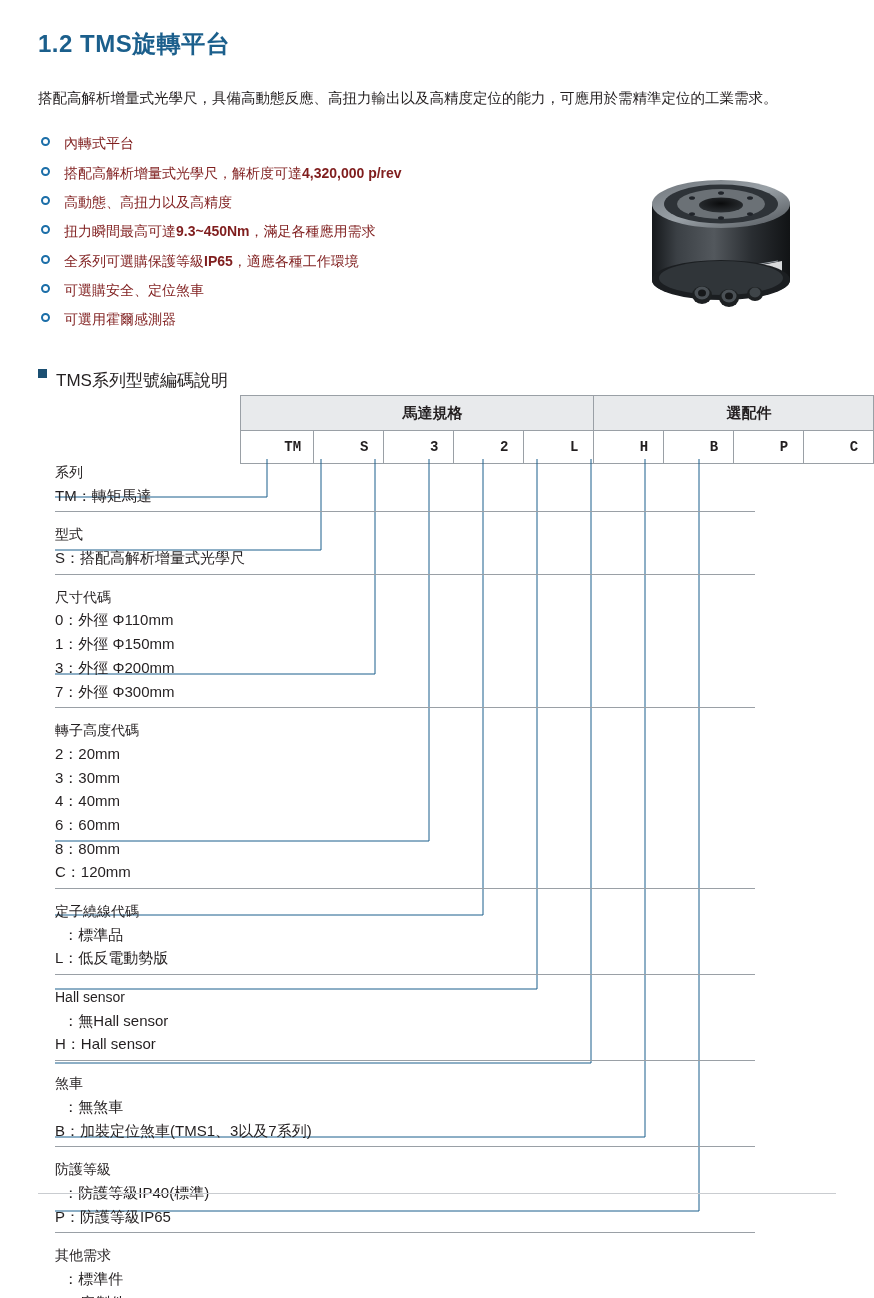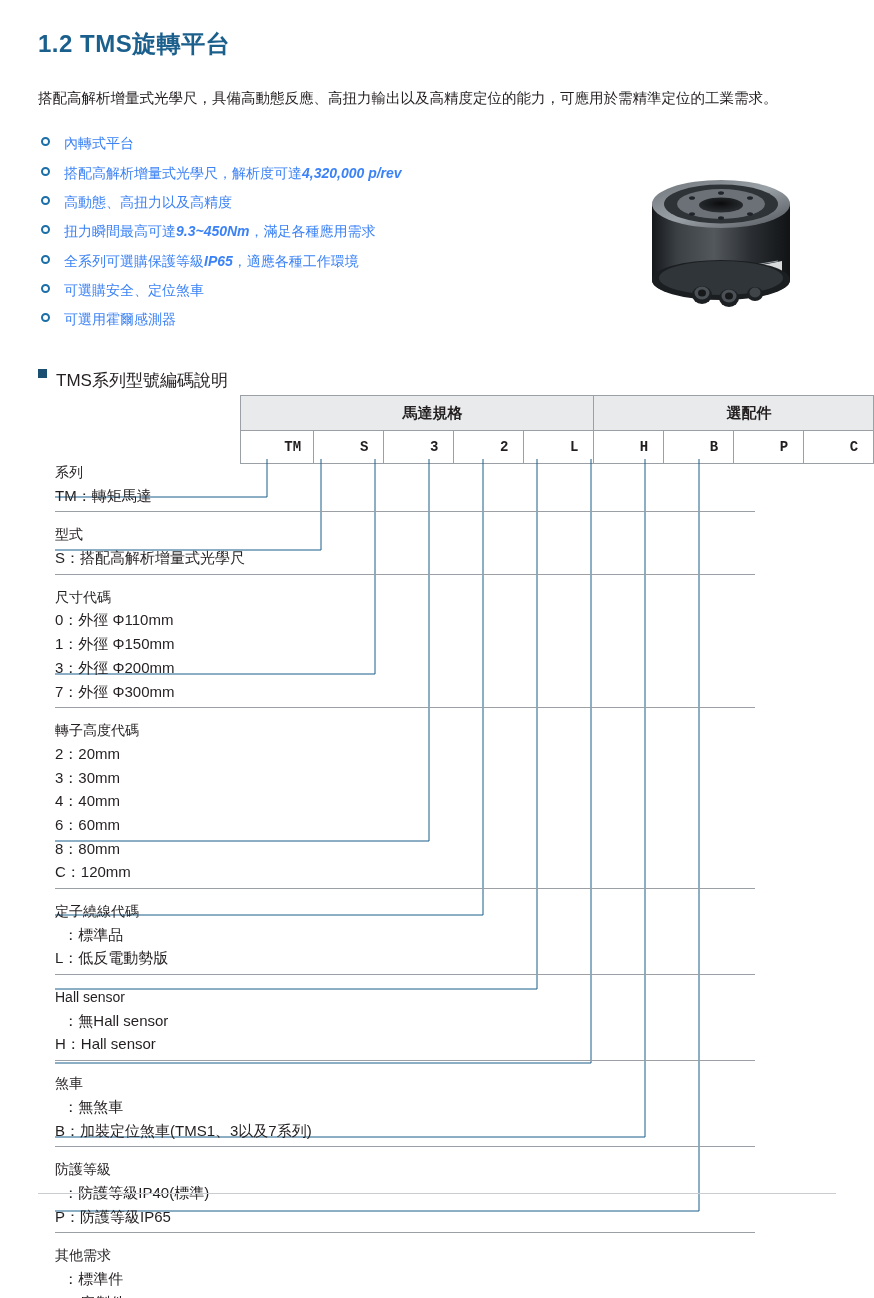--- a/index.html
+++ b/index.html
@@ -48,34 +48,34 @@
     padding: 0;
     list-style: none;
     max-width: 540px;
   }
   .features li {
     position: relative;
     padding-left: 26px;
     margin-bottom: 9px;
     font-size: 14px;
     line-height: 1.45;
-    color: #3b82f6;
+    color: #7f1d1d;
   }
   .bullet-ring {
     position: absolute;
     left: 3px;
     top: 4px;
     width: 9px;
     height: 9px;
     border: 2px solid #1b6ea8;
     border-radius: 50%;
     box-sizing: border-box;
     display: inline-block;
   }
-  .features b { font-weight: bold; font-style: italic; }
+  .features b { font-weight: bold; }
 
   
   .product-photo {
     position: absolute;
     right: 62px;
     top: 162px;
     width: 182px;
     height: 165px;
   }
 

